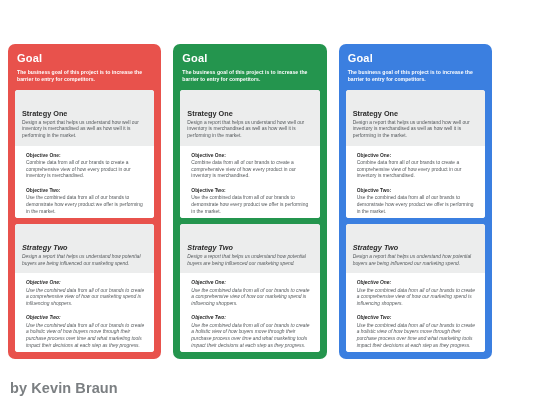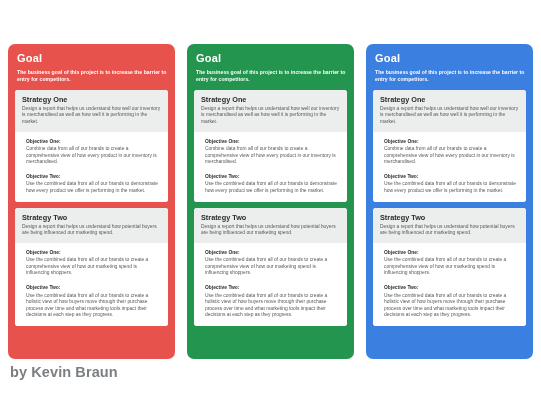--- a/index.html
+++ b/index.html
@@ -17,21 +17,21 @@
     width: 541px;
     height: 400px;
     background: #ffffff;
   }
 
   
   .cards-row {
     position: absolute;
     top: 44px;
     left: 8px;
-    width: 525px;
+    width: 484px;
     height: 315px;
     display: flex;
     gap: 12px;
   }
 
   .card {
     flex: 1 1 0;
     border-radius: 7px;
     padding: 7px 7px 7px 7px;
     display: flex;
@@ -57,25 +57,25 @@
     letter-spacing: .05px;
   }
 
   
   .strategy {
     background: #ffffff;
     border-radius: 3px;
     overflow: hidden;
     margin-bottom: 6px;
   }
-  .strategy:last-of-type { margin-bottom: 0; }
+  .strategy:last-of-type { margin-bottom: 0; font-style: italic; }
 
   .strategy-head {
     background: #eceded;
-    padding: 5px 7px 6px 7px;
+    padding: 19px 7px 6px 7px;
   }
 
   .strategy-title {
     font-size: 7.3px;
     font-weight: bold;
     color: #2b2b2b;
     line-height: 9px;
     margin-bottom: 2px;
   }
 
@@ -108,21 +108,21 @@
   }
 
   
   .footer {
     position: absolute;
     left: 0;
     bottom: 0;
     width: 453px;
     height: 36px;
     display: flex;
-    align-items: flex-start;
+    align-items: flex-end;
     justify-content: space-between;
     padding: 0 10px 4px 10px;
   }
 
   .footer-left, .footer-right {
     font-size: 14.5px;
     font-weight: bold;
     color: #7b7f82;
     letter-spacing: .1px;
   }

